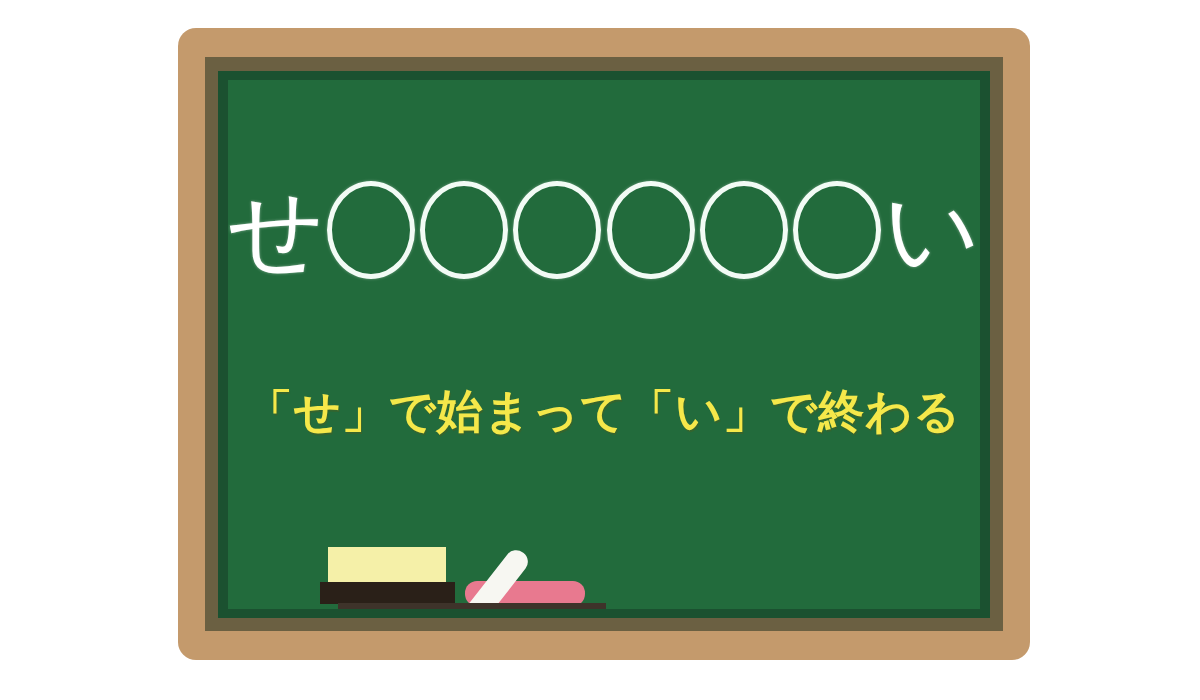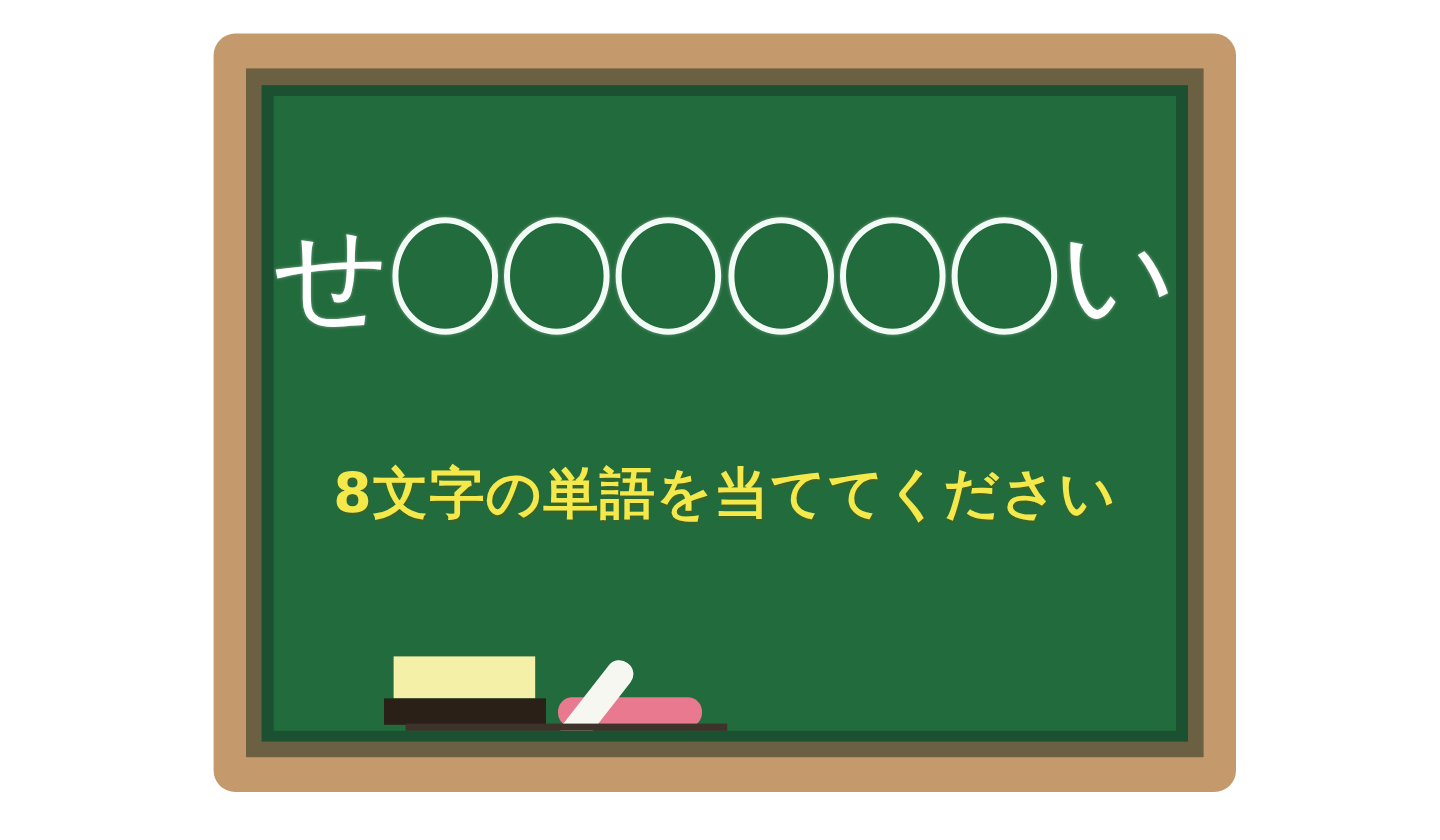--- a/index.html
+++ b/index.html
@@ -204,21 +204,21 @@
             <span class="puzzle-blank"></span>
             <span class="puzzle-blank"></span>
             <span class="puzzle-blank"></span>
             <span class="puzzle-blank"></span>
             <span class="puzzle-blank"></span>
             <span class="puzzle-blank"></span>
             <span class="puzzle-char">い</span>
           </div>
 
           <div class="instructions">
-            <div class="instr-line">8文字の単語を当ててください</div>
+            <div class="instr-line">「せ」で始まって「い」で終わる</div>
           </div>
 
           <div class="tray-group">
             <div class="eraser-felt"></div>
             <div class="eraser-base"></div>
             <div class="chalk-pink"></div>
             <div class="chalk-white"></div>
             <div class="tray-ledge"></div>
           </div>
 

